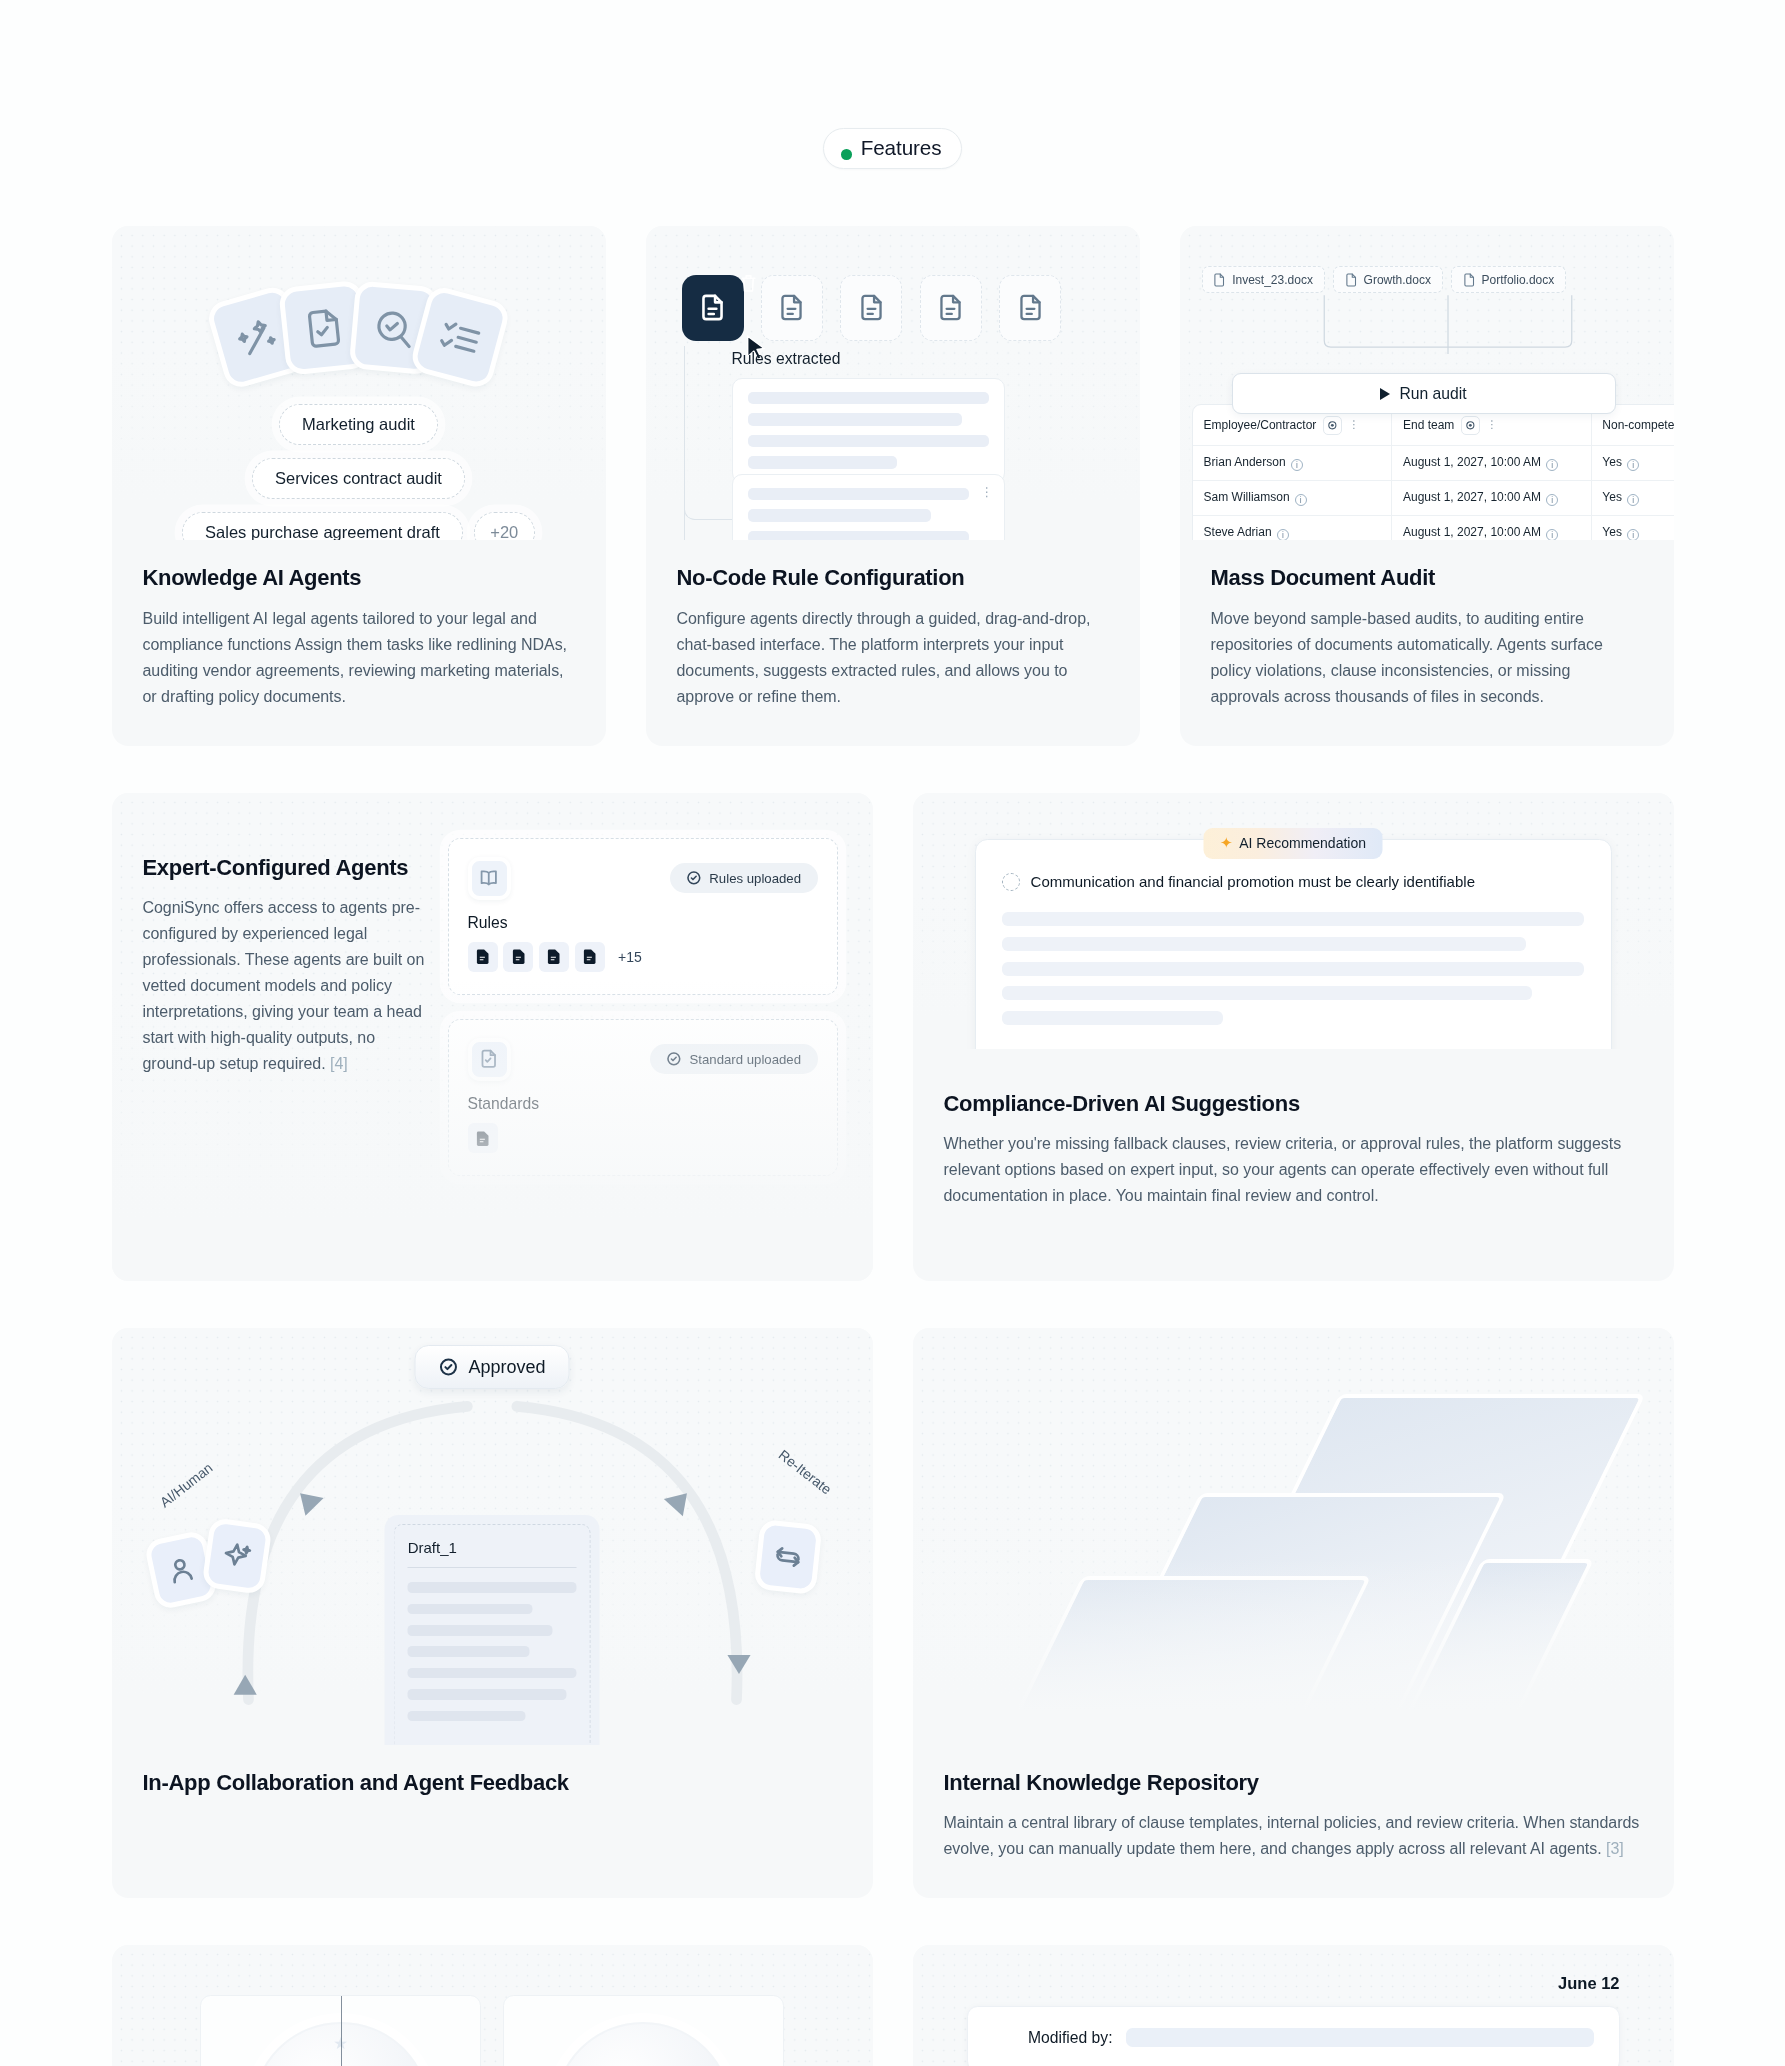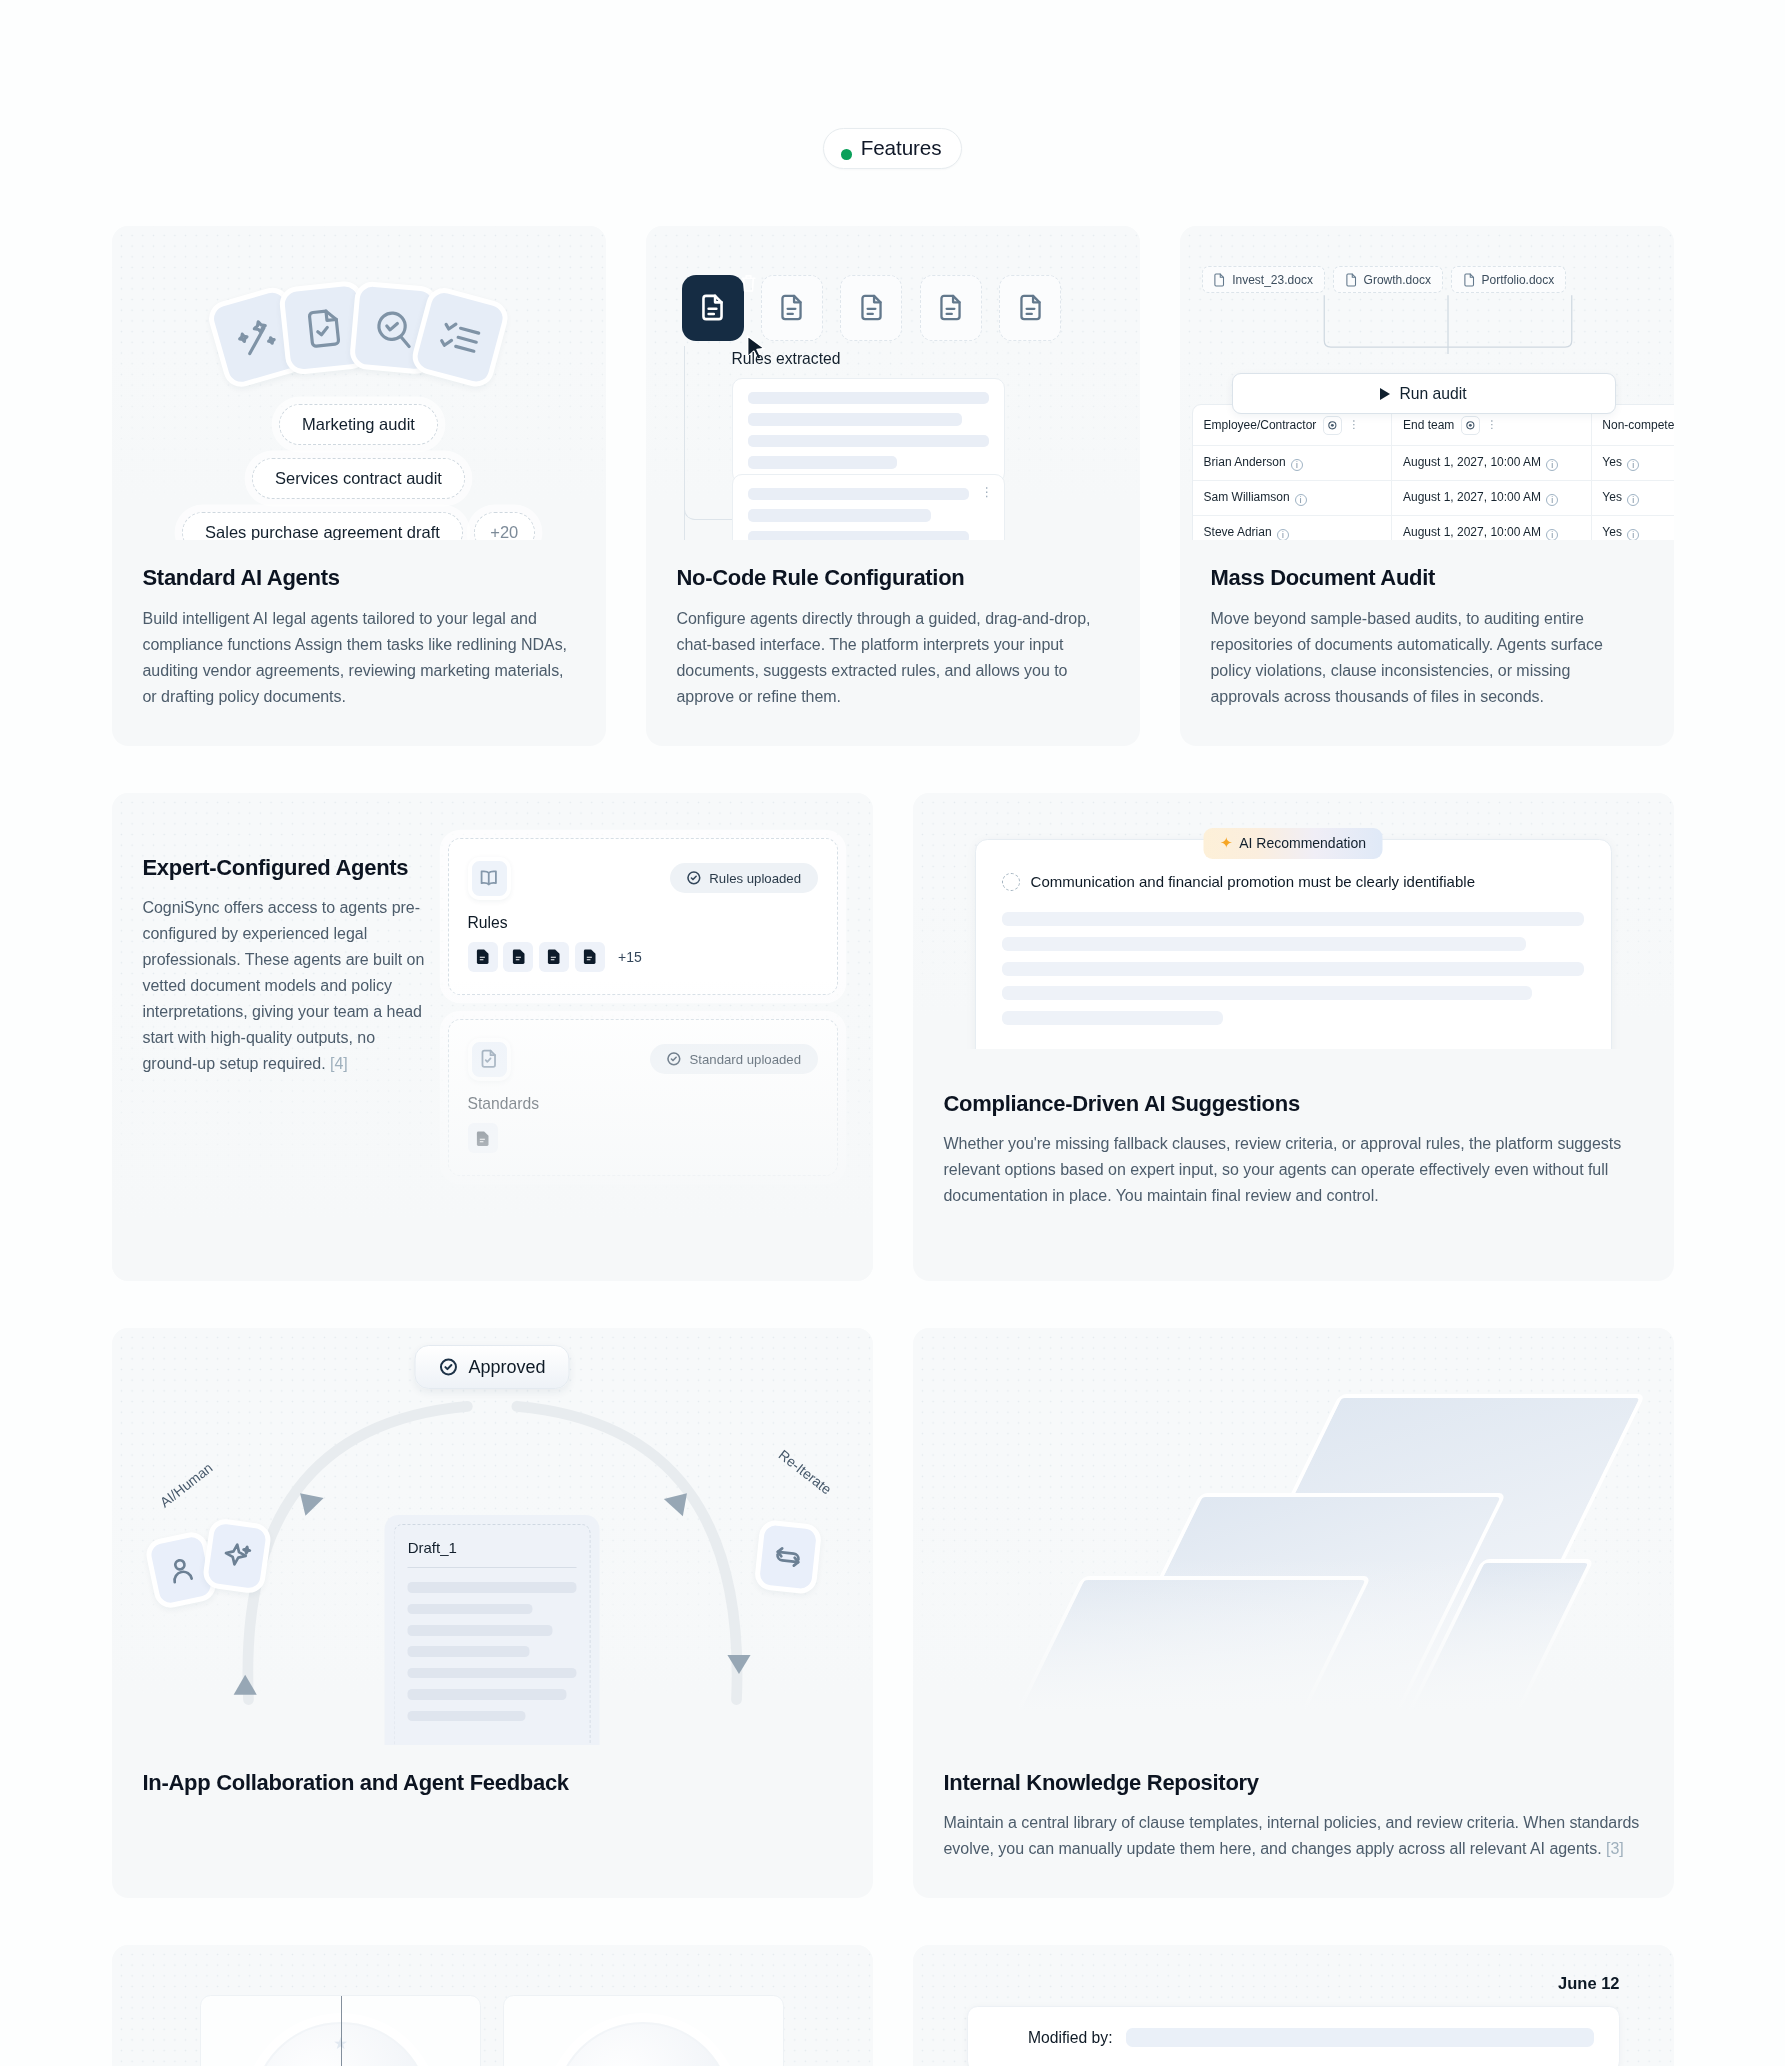--- a/index.html
+++ b/index.html
@@ -277,21 +277,21 @@
                 <div class="pill">Services contract audit</div>
               </div>
             <div class="pill-line">
               <div class="pill">Sales purchase agreement draft</div>
               <div class="pill muted">+20</div>
             </div>
           </div>
         </div>
       </div>
       <div class="body">
-        <div class="h3">Standard AI Agents</div>
+        <div class="h3">Knowledge AI Agents</div>
         <div class="p">Build intelligent AI legal agents tailored to your legal and compliance functions Assign them tasks like redlining NDAs, auditing vendor agreements, reviewing marketing materials, or drafting policy documents.</div>
       </div>
     </div>
 
     <div class="card c-third">
       <div class="viz" style="height:314px">
         <div class="viz-inner">
           <div class="elbow"></div>
           <div class="elbow2"></div>
           <div class="docrow">

